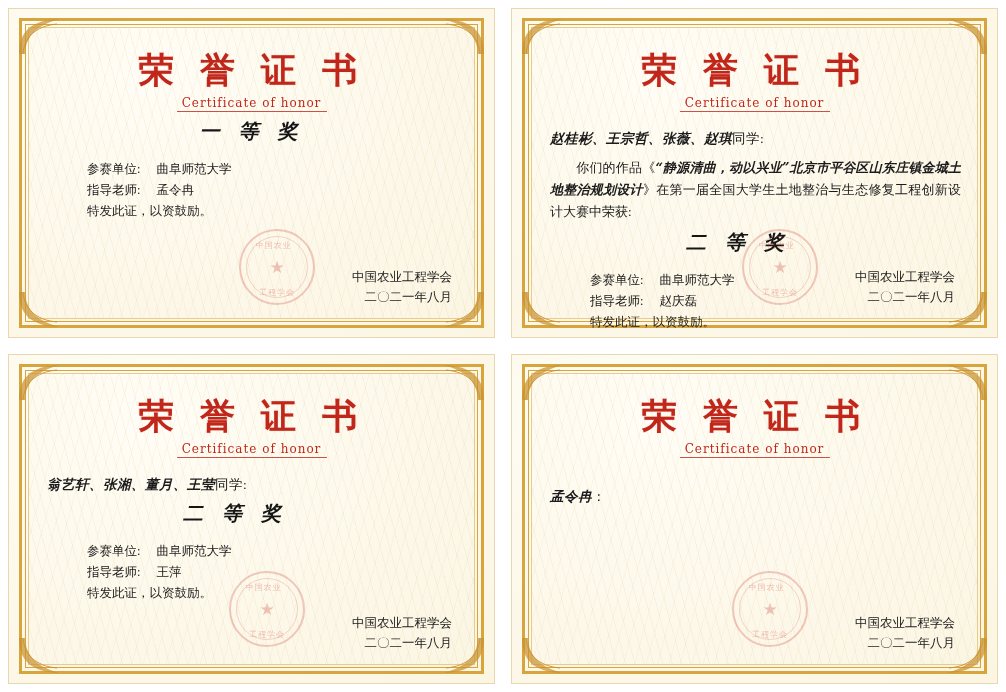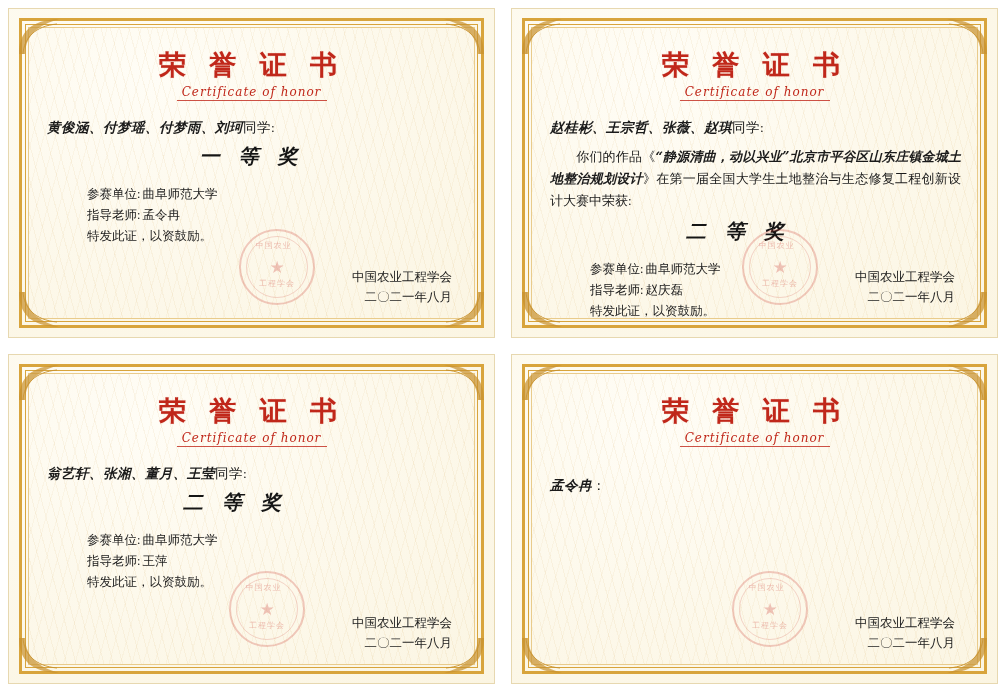--- a/index.html
+++ b/index.html
@@ -83,29 +83,28 @@
     position: absolute;
     left: 24px; right: 24px; top: 22px; bottom: 22px;
     color: #2b2b2b;
   }
 
   .title {
     text-align: center;
     color: #c0271a;
     font-family: "DejaVu Serif", "Liberation Serif", serif;
     font-weight: bold;
-    font-size: 27px;
+    font-size: 35px;
     letter-spacing: 7px;
     margin-top: 16px;
     text-shadow: 0 0 1px rgba(192,39,26,.4);
   }
   .subtitle {
     text-align: center;
     color: #c0271a;
-    font-style: italic;
     font-family: "DejaVu Serif", "Liberation Serif", serif;
     font-size: 12px;
     letter-spacing: 1px;
     margin-top: 2px;
   }
   .sub-rule {
     width: 150px;
     height: 1px;
     background: #c0271a;
     margin: 1px auto 0 auto;
@@ -156,21 +155,21 @@
   }
   .award.left-ish { text-align: left; padding-left: 150px; }
 
   .fields {
     margin-top: 14px;
     margin-left: 54px;
     font-size: 12.5px;
     line-height: 21px;
     color: #1b1b1b;
   }
-  .fields .val { margin-left: 2px; }
+  .fields .val { margin-left: 16px; }
 
   .signature {
     position: absolute;
     right: 18px;
     bottom: 8px;
     text-align: right;
     font-size: 12.5px;
     line-height: 20px;
     color: #1b1b1b;
   }
@@ -204,21 +203,21 @@
     left: 0; right: 7px;
     top: 9px;
     text-align: center;
     font-size: 8px;
     color: rgba(200,50,40,.55);
     letter-spacing: 1px;
   }
   .seal .seal-text-bottom {
     position: absolute;
     left: 0; right: 0;
-    bottom: 14px;
+    bottom: 5px;
     text-align: center;
     font-size: 8px;
     color: rgba(200,50,40,.55);
     letter-spacing: 1px;
   }
   .seal.pos-a { left: 206px; bottom: 10px; }
   .seal.pos-b { left: 196px; bottom: 14px; }
 </style>
 </head>
 <body>
@@ -254,23 +253,20 @@
             <path d="M2 38 C 2 16, 14 4, 42 3 C 22 9, 9 18, 8 38 Z" fill="currentColor" opacity=".75"></path>
             <path d="M6 38 C 7 22, 18 10, 40 8" stroke="currentColor" stroke-width="1" fill="none"></path>
           </svg>
         </div>
 
       <div class="content">
         <div class="title">荣 誉 证 书</div>
         <div class="subtitle">Certificate of honor</div>
         <div class="sub-rule"></div>
 
-        <div class="recipient">
-          <span>黄俊涵、付梦瑶、付梦雨、刘珂</span><span class="tail">同学:</span>
-        </div>
 
 
         <div class="award">一 等 奖</div>
 
         <div class="fields">
           <div>
             <span>参赛单位:</span><span class="val">曲阜师范大学</span>
           </div>
           <div>
             <span>指导老师:</span><span class="val">孟令冉</span>

